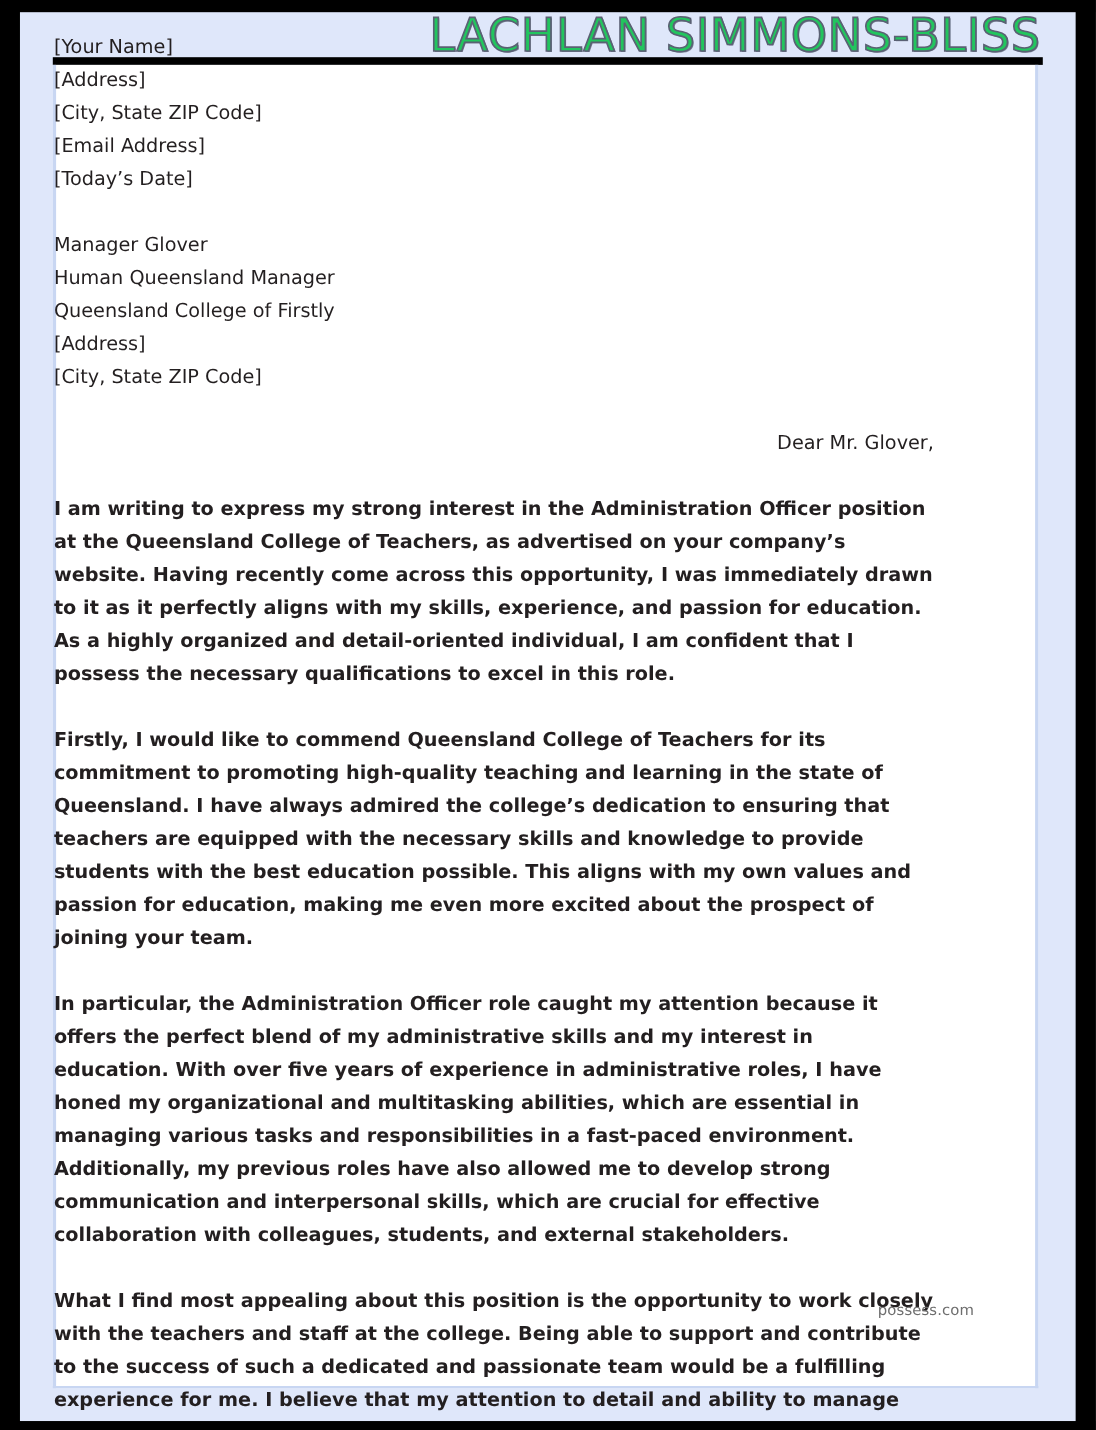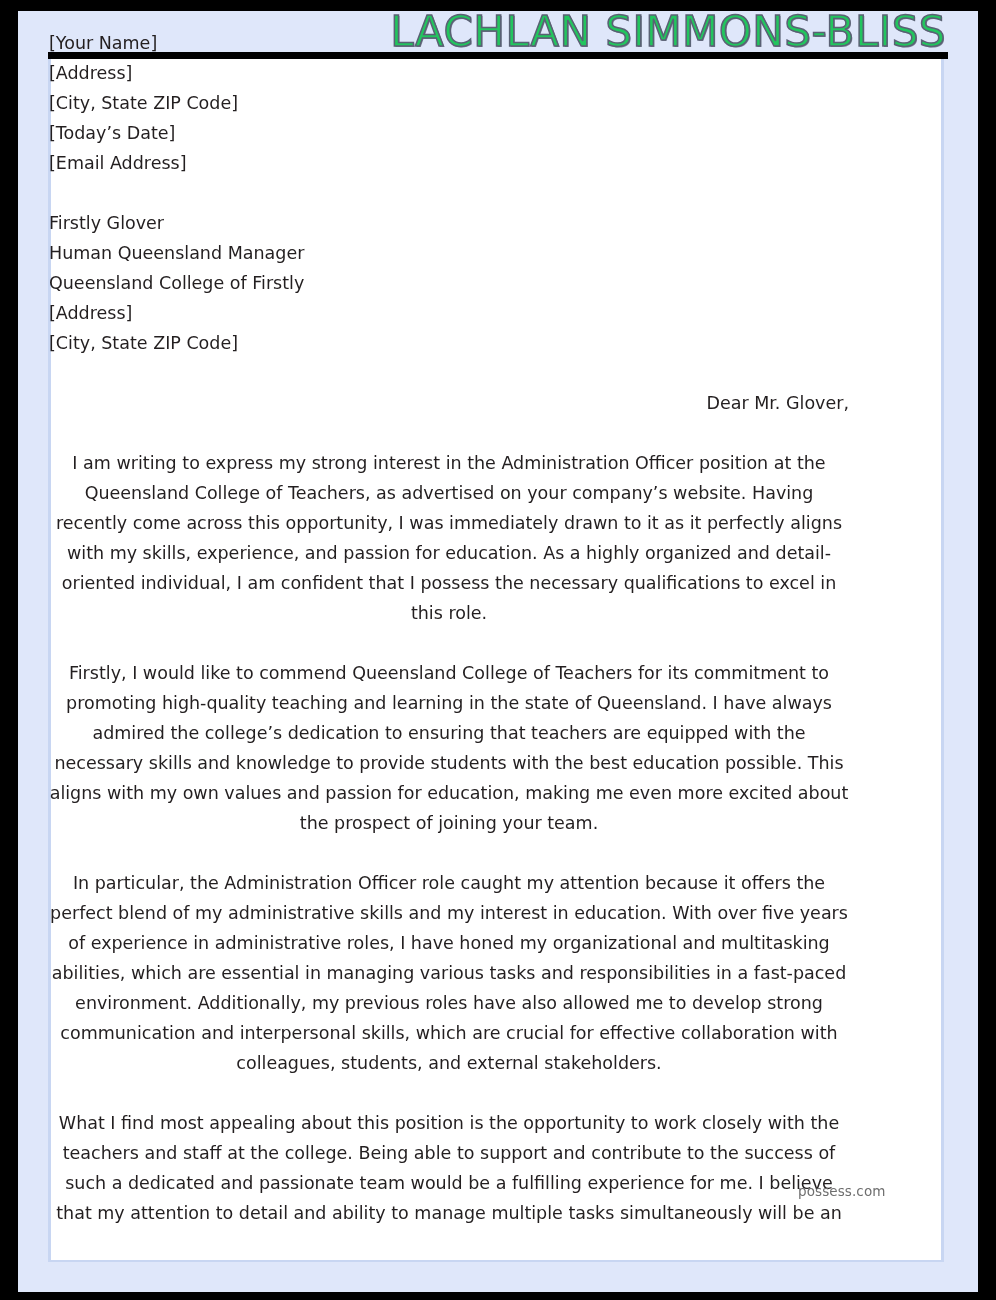--- a/index.html
+++ b/index.html
@@ -106,21 +106,22 @@
     white-space: nowrap;
   }
 
   .salutation {
     margin: 16px 0 30px 0;
     text-align: right;
   }
 
   .body-para {
     margin: 0 0 30px 0;
-    text-align: center;
+    text-align: left;
+    font-weight: bold;
   }
 
   
   #watermark {
     position: absolute;
     left: 798px;
     top: 1183px;
     font-family: "DejaVu Sans", sans-serif;
     font-size: 13.5px;
     line-height: 16px;
@@ -171,26 +172,26 @@
   <div id="header-rule"></div>
 
   <div id="letter-page"></div>
 
   <div id="letter-body">
 
     <div class="addr-block">
       <span class="addr-line">[Your Name]</span>
       <span class="addr-line">[Address]</span>
       <span class="addr-line">[City, State ZIP Code]</span>
+      <span class="addr-line">[Email Address]</span>
       <span class="addr-line">[Today’s Date]</span>
-      <span class="addr-line">[Email Address]</span>
     </div>
 
     <div class="addr-block">
-      <span class="addr-line">Firstly Glover</span>
+      <span class="addr-line">Manager Glover</span>
       <span class="addr-line">Human Queensland Manager</span>
       <span class="addr-line">Queensland College of Firstly</span>
       <span class="addr-line">[Address]</span>
       <span class="addr-line">[City, State ZIP Code]</span>
     </div>
 
     <p class="salutation">Dear Mr. Glover,</p>
 
     <p class="body-para">I am writing to express my strong interest in the Administration Officer position at the Queensland College of Teachers, as advertised on your company’s website. Having recently come across this opportunity, I was immediately drawn to it as it perfectly aligns with my skills, experience, and passion for education. As a highly organized and detail-oriented individual, I am confident that I possess the necessary qualifications to excel in this role.</p>
     <p class="body-para">Firstly, I would like to commend Queensland College of Teachers for its commitment to promoting high-quality teaching and learning in the state of Queensland. I have always admired the college’s dedication to ensuring that teachers are equipped with the necessary skills and knowledge to provide students with the best education possible. This aligns with my own values and passion for education, making me even more excited about the prospect of joining your team.</p>

